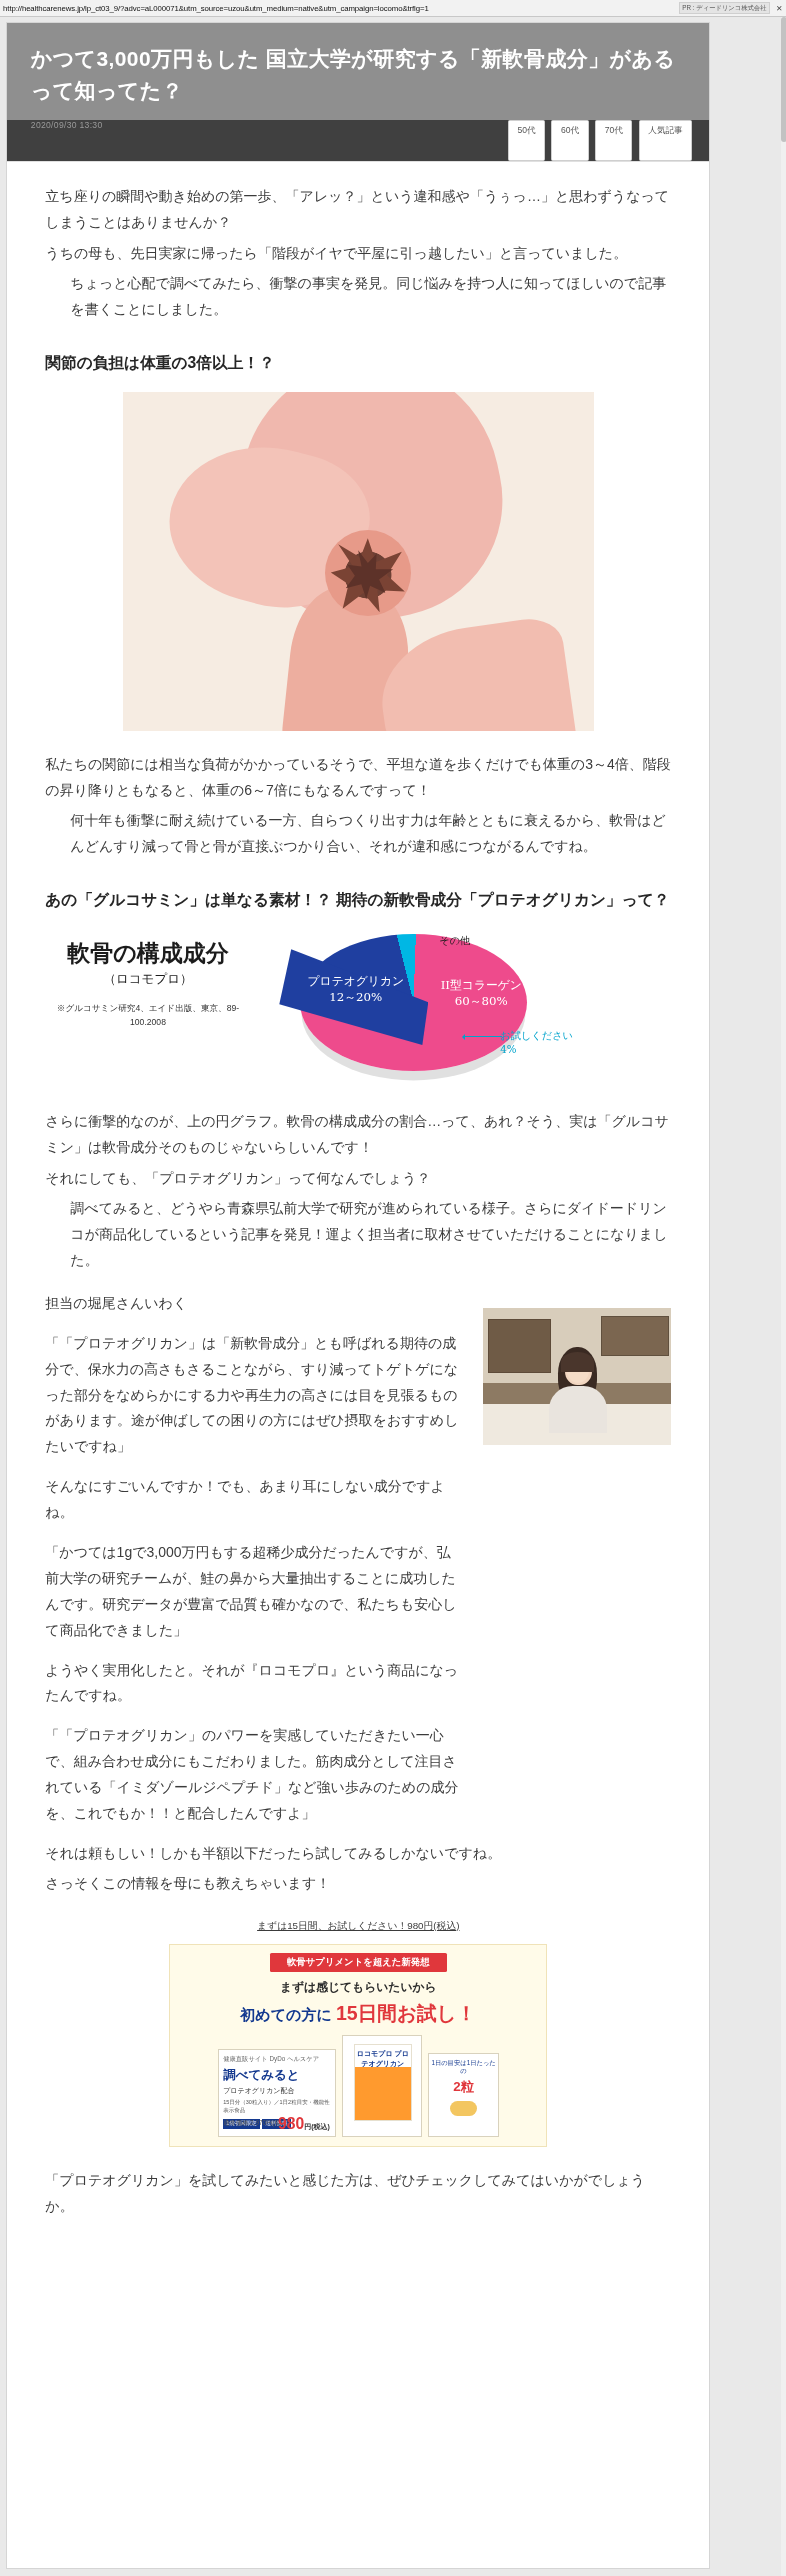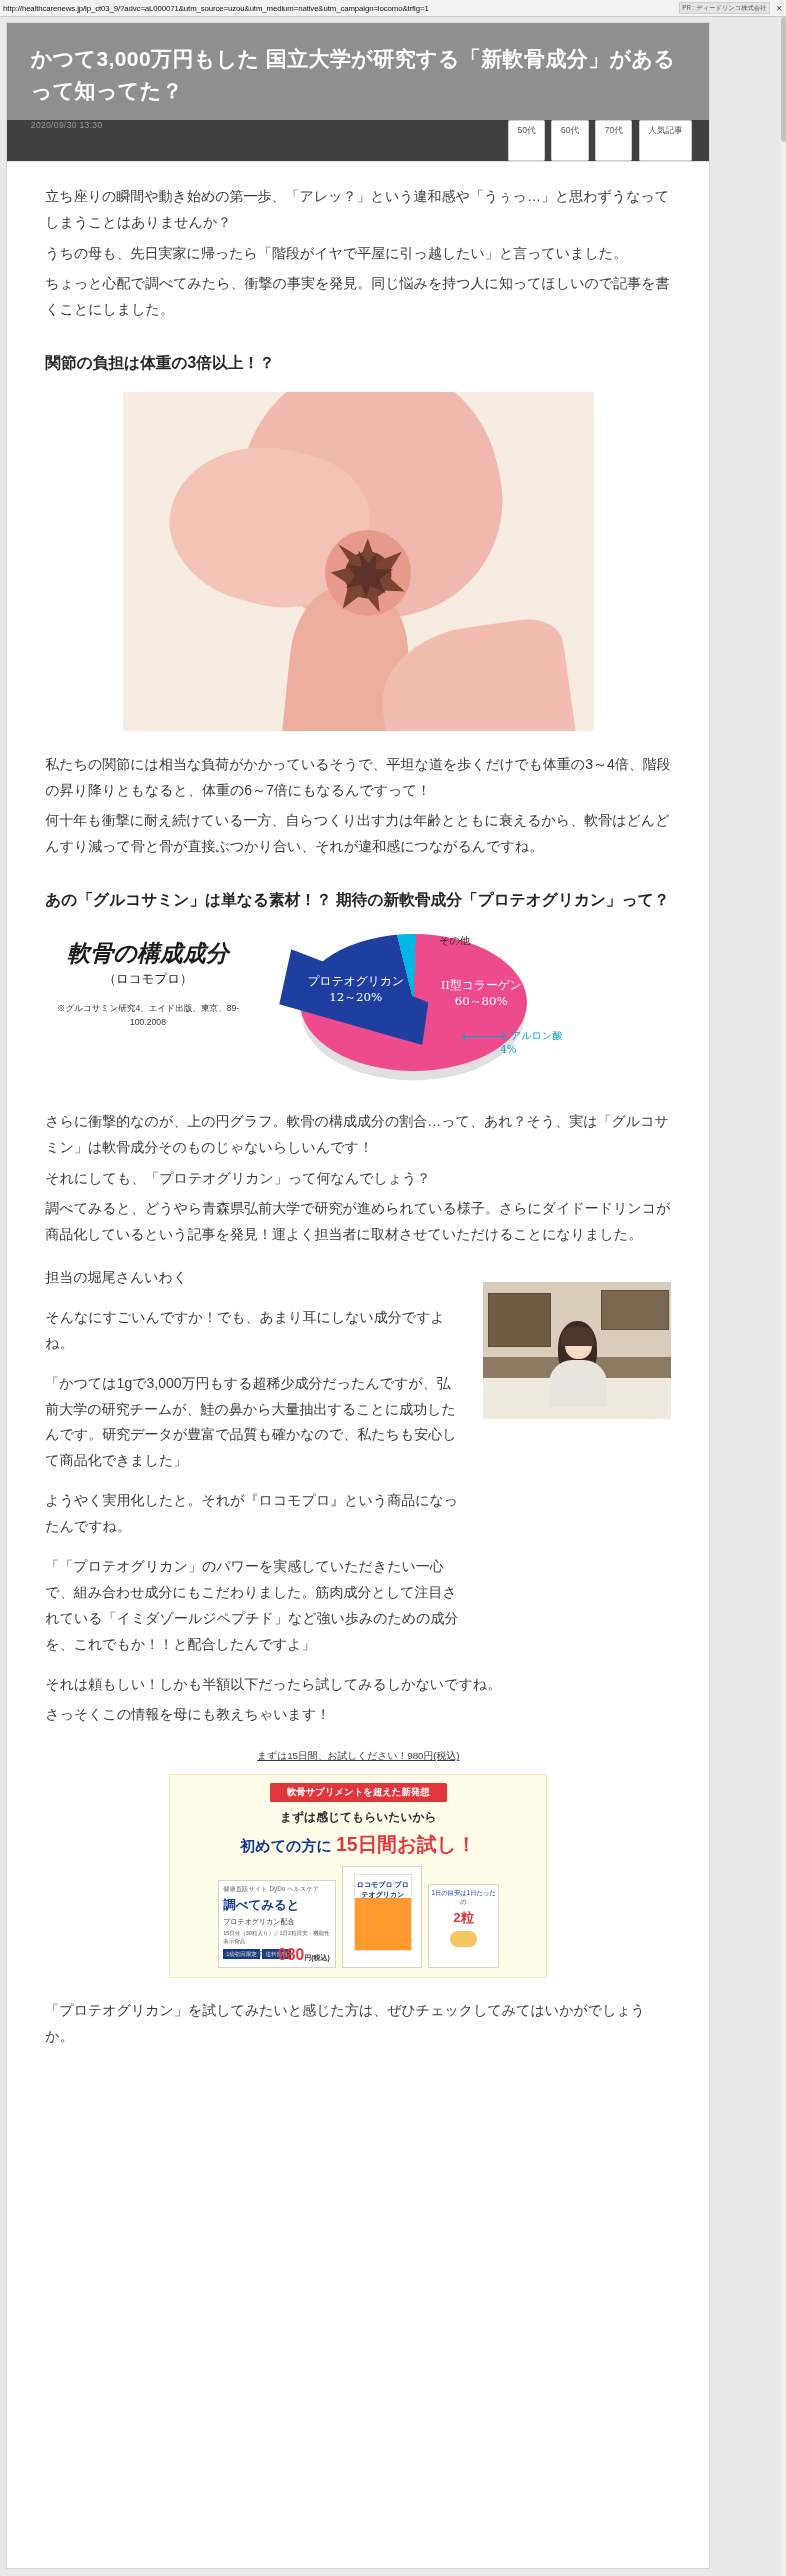--- a/index.html
+++ b/index.html
@@ -119,20 +119,21 @@
     padding: 22px 38px 31px 38px;
   }
   .body p {
     margin: 0 0 4.7px 0;
     font-size: 14px;
     line-height: 1.85;
     color: #3b3b3b;
   }
   .body p.gap {
     margin-bottom: 17px;
+    margin-left: 25px;
   }
   .body h2 {
     font-size: 15.7px;
     line-height: 1.6;
     color: #262626;
     font-weight: bold;
     margin: 27px 0 17px 0;
   }
 
   
@@ -231,21 +232,20 @@
     top: 7.8px;
     width: 196px;
     text-align: center;
   }
   .pie-left .t1 {
     font-family: "DejaVu Serif", serif;
     font-size: 23px;
     font-weight: bold;
     color: #1c1c1c;
     line-height: 1.35;
-    font-style: italic;
   }
   .pie-left .t2 {
     font-family: "DejaVu Serif", serif;
     font-size: 12.5px;
     color: #1c1c1c;
     margin-top: 3.1px;
   }
   .pie-left .src {
     font-size: 8.6px;
     color: #333;
@@ -592,33 +592,34 @@
           <div class="pie-lbl pg">
             <div>プロテオグリカン</div>
             <div>12～20%</div>
           </div>
           <div class="pie-lbl col">
             <div>II型コラーゲン</div>
             <div>60～80%</div>
           </div>
           <div class="pie-lead"></div>
           <div class="pie-lbl ha">
-            <div>ヒアルロン酸</div>
+            <div>お試しください</div>
             <div>4%</div>
           </div>
         </div>
       </div>
 
       <p>さらに衝撃的なのが、上の円グラフ。軟骨の構成成分の割合…って、あれ？そう、実は「グルコサミン」は軟骨成分そのものじゃないらしいんです！</p>
       <p>それにしても、「プロテオグリカン」って何なんでしょう？</p>
       <p class="gap">調べてみると、どうやら青森県弘前大学で研究が進められている様子。さらにダイドードリンコが商品化しているという記事を発見！運よく担当者に取材させていただけることになりました。</p>
 
       <div class="interview">
         <div class="txt">
           <p>担当の堀尾さんいわく</p>
+          <p>「「プロテオグリカン」は「新軟骨成分」とも呼ばれる期待の成分で、保水力の高さもさることながら、すり減ってトゲトゲになった部分をなめらかにする力や再生力の高さには目を見張るものがあります。途が伸ばしての困りの方にはぜひ摂取をおすすめしたいですね」</p>
           <p>そんなにすごいんですか！でも、あまり耳にしない成分ですよね。</p>
           <p>「かつては1gで3,000万円もする超稀少成分だったんですが、弘前大学の研究チームが、鮭の鼻から大量抽出することに成功したんです。研究データが豊富で品質も確かなので、私たちも安心して商品化できました」</p>
           <p>ようやく実用化したと。それが『ロコモプロ』という商品になったんですね。</p>
           <p>「「プロテオグリカン」のパワーを実感していただきたい一心で、組み合わせ成分にもこだわりました。筋肉成分として注目されている「イミダゾールジペプチド」など強い歩みのための成分を、これでもか！！と配合したんですよ」</p>
         </div>
         <div class="photo">
           <div class="wall"></div>
           <div class="shelf"></div>
           <div class="shelf2"></div>
           <div class="desk"></div>

